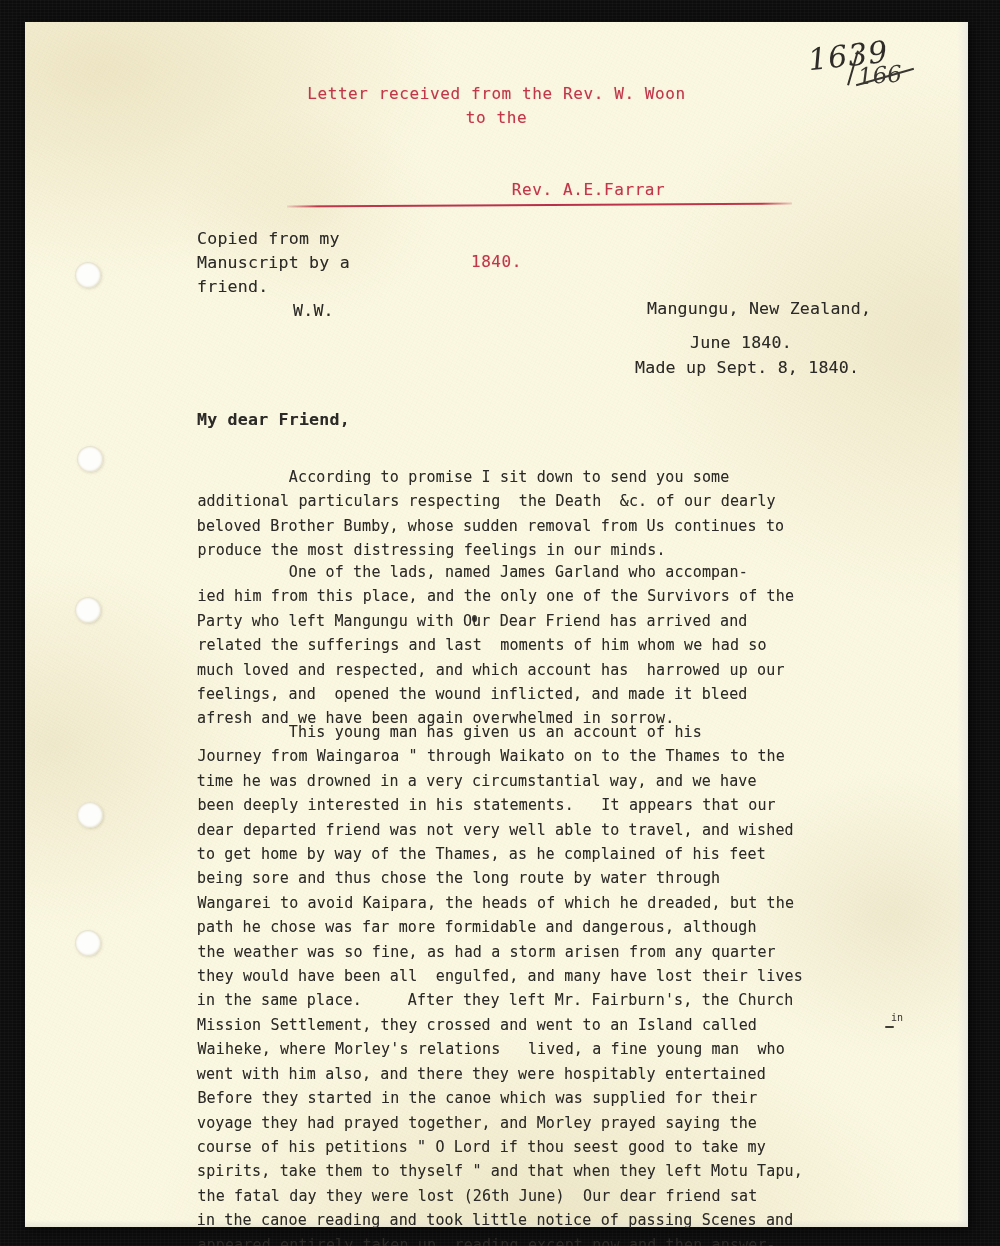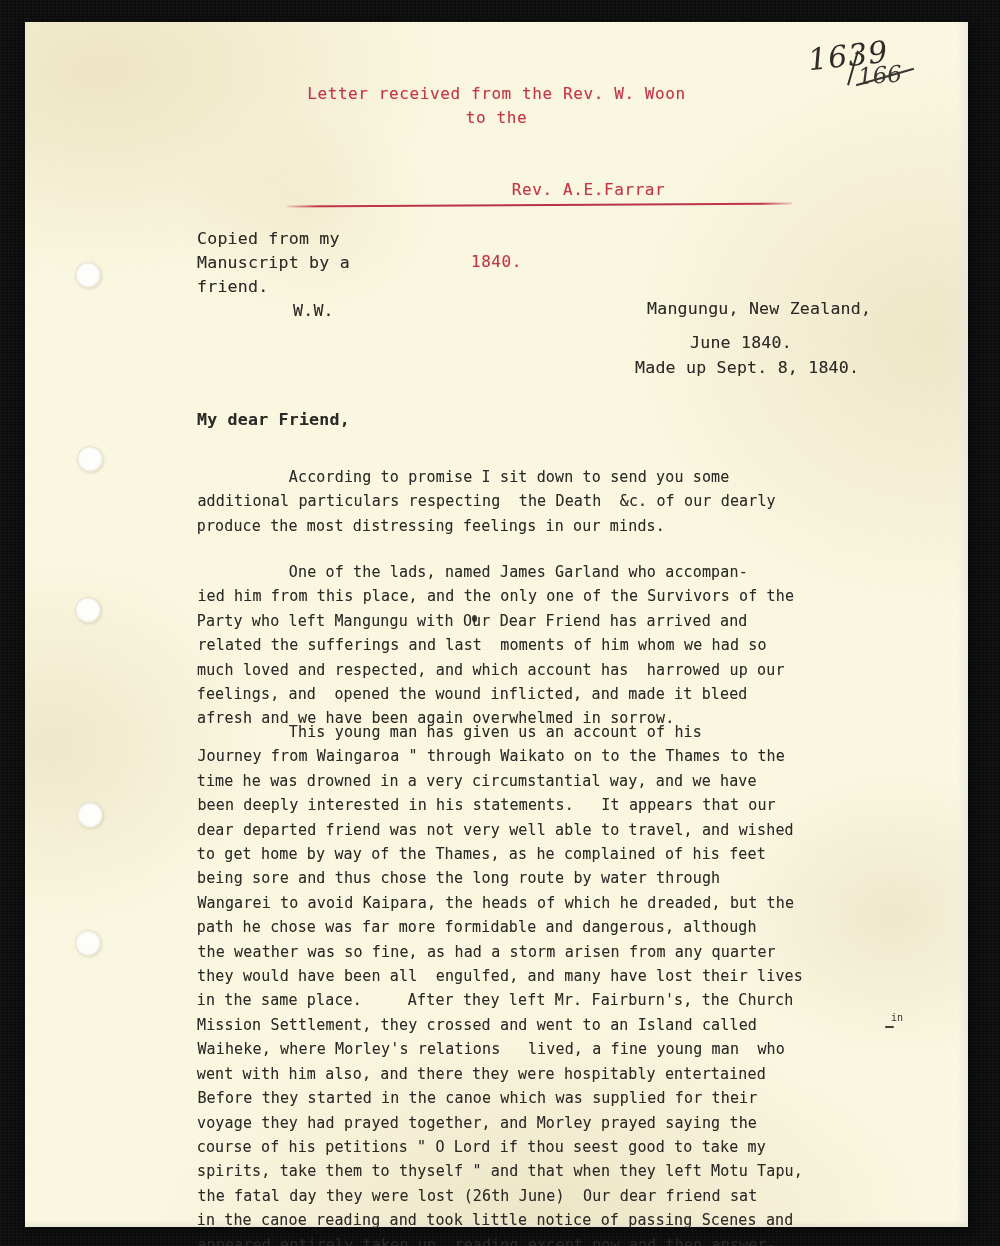--- a/index.html
+++ b/index.html
@@ -252,21 +252,21 @@
 <span class="ln">Manuscript by a</span>
 <span class="ln">friend.</span></div>
     <div class="tw" id="initials">W.W.</div>
 
     <div class="tw" id="place-line">Mangungu, New Zealand,</div>
     <div class="tw" id="month-line">June 1840.</div>
     <div class="tw" id="madeup-line">Made up Sept. 8, 1840.</div>
 
     <div class="tw" id="salutation">My dear Friend,</div>
 
-    <div class="para" id="para-1"><span class="ln">          According to promise I sit down to send you some</span><span class="ln">additional particulars respecting  the Death  &amp;c. of our dearly</span><span class="ln">produce the most distressing feelings in our minds.</span></div>
+    <div class="para" id="para-1"><span class="ln">          According to promise I sit down to send you some</span><span class="ln">additional particulars respecting  the Death  &amp;c. of our dearly</span><span class="ln">beloved Brother Bumby, whose sudden removal from Us continues to</span><span class="ln">produce the most distressing feelings in our minds.</span></div>
     <div class="para" id="para-2"><span class="ln">          One of the lads, named James Garland who accompan-</span><span class="ln">ied him from this place, and the only one of the Survivors of the</span><span class="ln">Party who left Mangungu with Our Dear Friend has arrived and</span><span class="ln">related the sufferings and last  moments of him whom we had so</span><span class="ln">much loved and respected, and which account has  harrowed up our</span><span class="ln">feelings, and  opened the wound inflicted, and made it bleed</span><span class="ln">afresh and we have been again overwhelmed in sorrow.</span></div>
     <div class="para" id="para-3"><span class="ln">          This young man has given us an account of his</span><span class="ln">Journey from Waingaroa " through Waikato on to the Thames to the</span><span class="ln">time he was drowned in a very circumstantial way, and we have</span><span class="ln">been deeply interested in his statements.   It appears that our</span><span class="ln">dear departed friend was not very well able to travel, and wished</span><span class="ln">to get home by way of the Thames, as he complained of his feet</span><span class="ln">being sore and thus chose the long route by water through</span><span class="ln">Wangarei to avoid Kaipara, the heads of which he dreaded, but the</span><span class="ln">path he chose was far more formidable and dangerous, although</span><span class="ln">the weather was so fine, as had a storm arisen from any quarter</span><span class="ln">they would have been all  engulfed, and many have lost their lives</span><span class="ln">in the same place.     After they left Mr. Fairburn's, the Church</span><span class="ln">Mission Settlement, they crossed and went to an Island called</span><span class="ln">Waiheke, where Morley's relations   lived, a fine young man  who</span><span class="ln">went with him also, and there they were hospitably entertained</span><span class="ln">Before they started in the canoe which was supplied for their</span><span class="ln">voyage they had prayed together, and Morley prayed saying the</span><span class="ln">course of his petitions " O Lord if thou seest good to take my</span><span class="ln">spirits, take them to thyself " and that when they left Motu Tapu,</span><span class="ln">the fatal day they were lost (26th June)  Our dear friend sat</span><span class="ln">in the canoe reading and took little notice of passing Scenes and</span><span class="ln">appeared entirely taken up  reading except now and then answer-</span></div>
 
     <div id="insert-in">in</div>
 
     <div class="blot" style="left:447px; top:593px; width:5px; height:7px;"></div>
     <div class="blot" style="left:860px; top:1004px; width:9px; height:2px; border-radius:1px;"></div>
   </div>
 
 </div>

